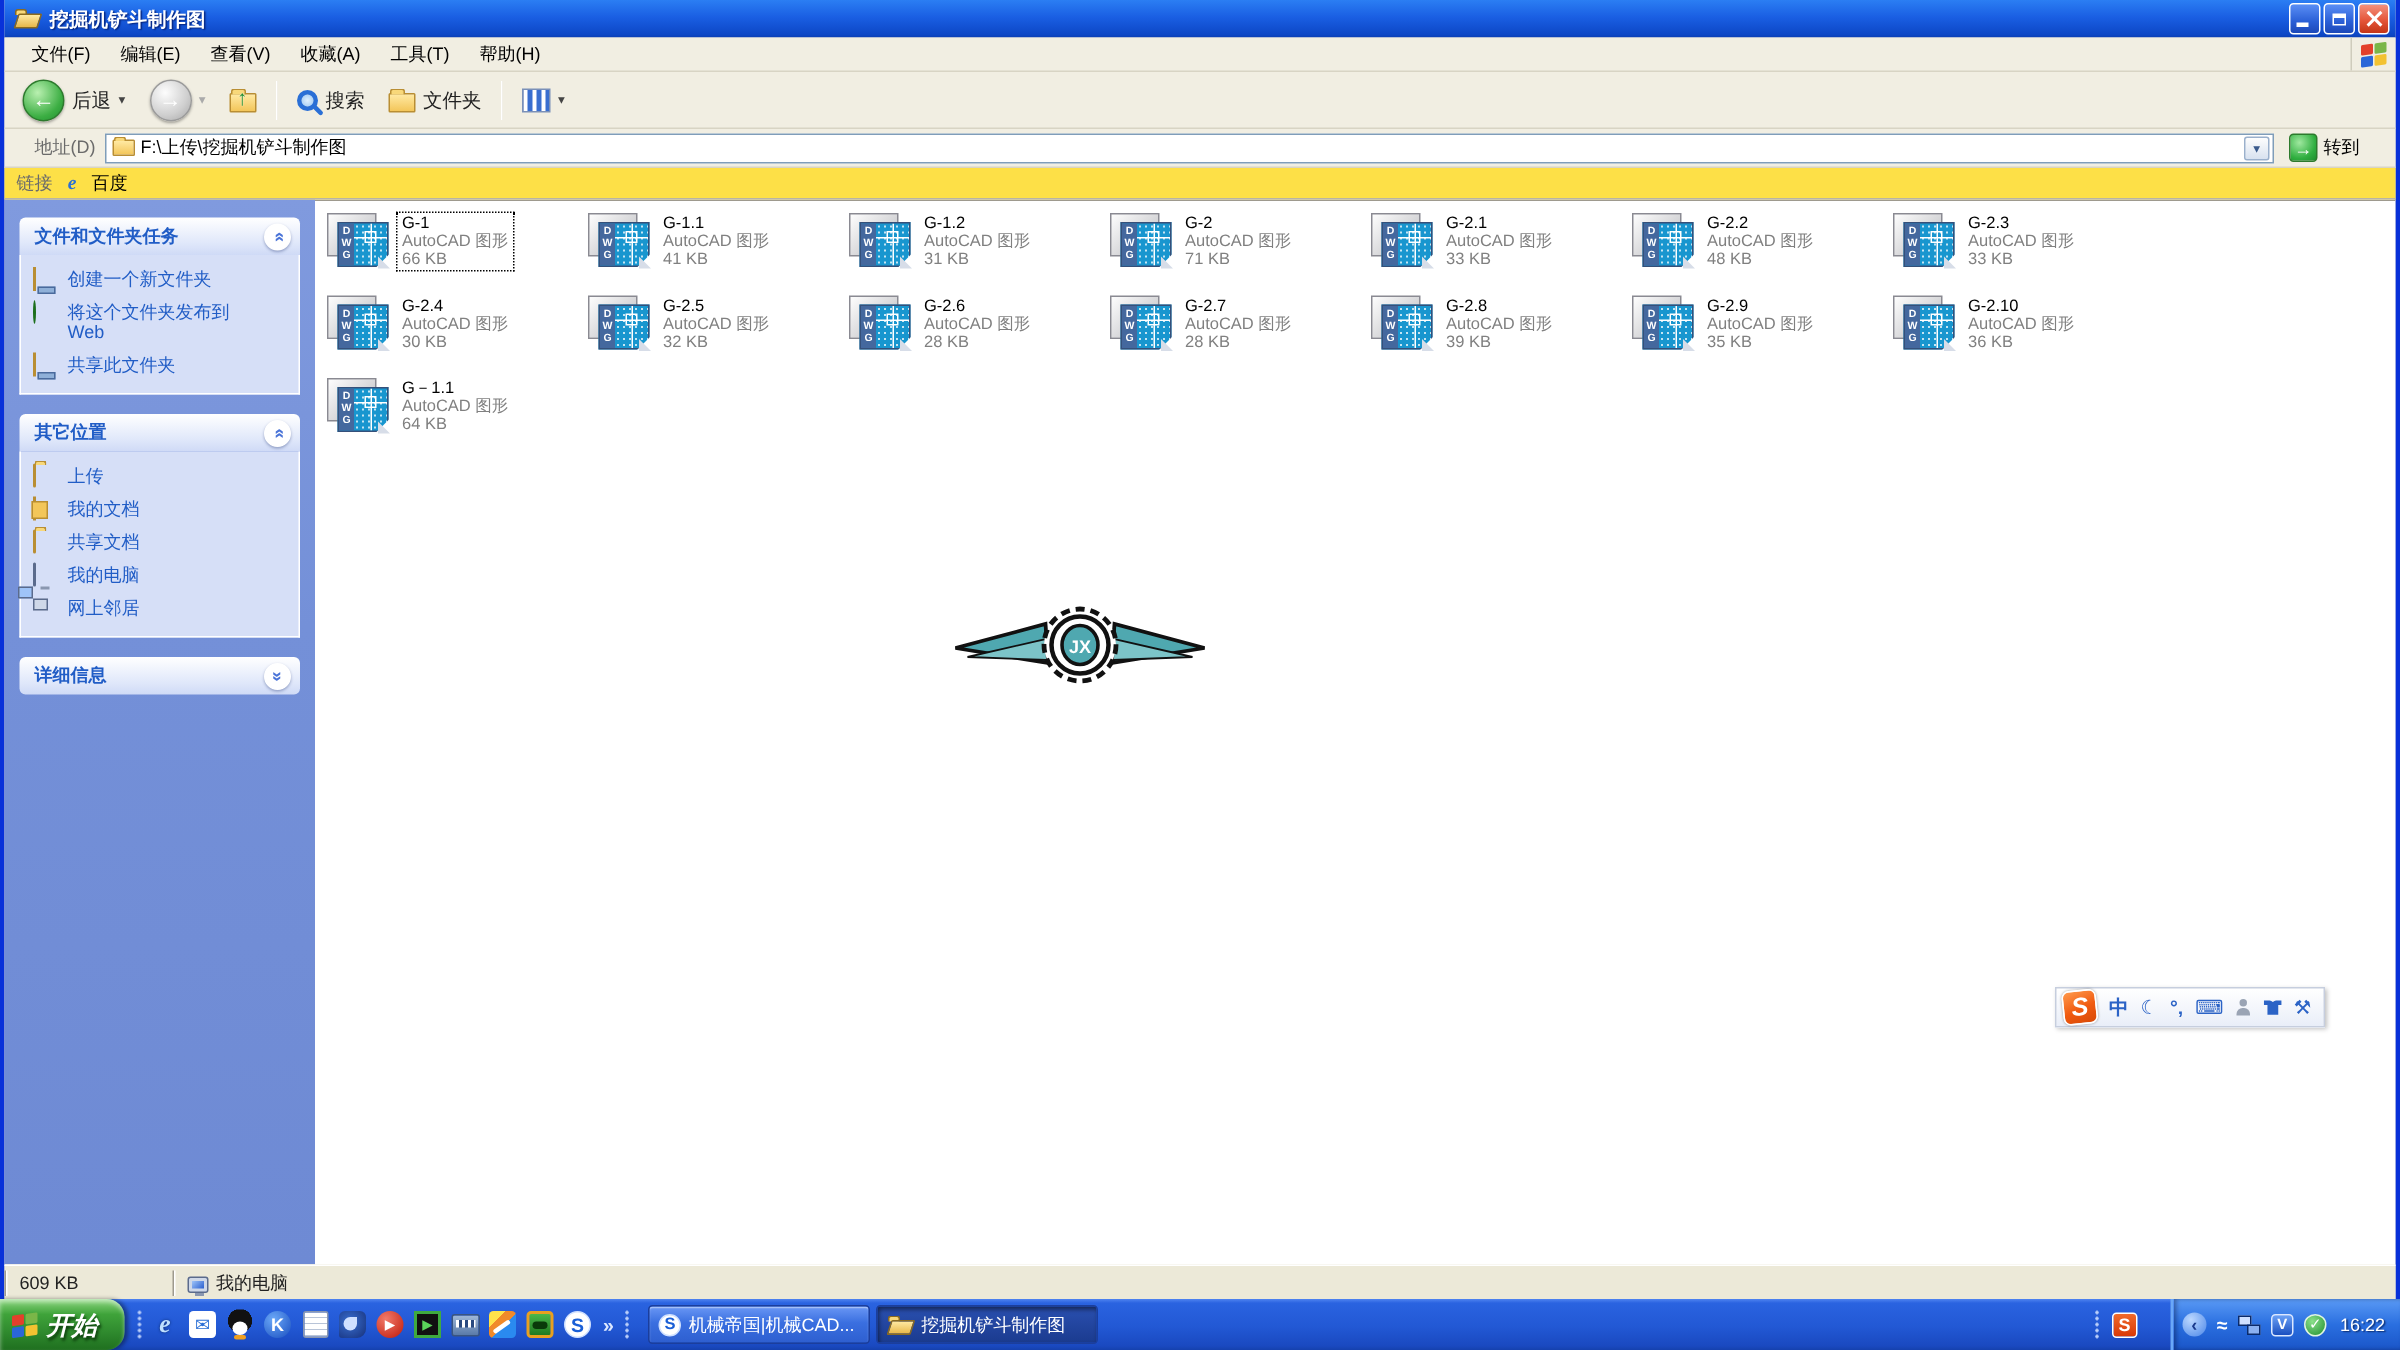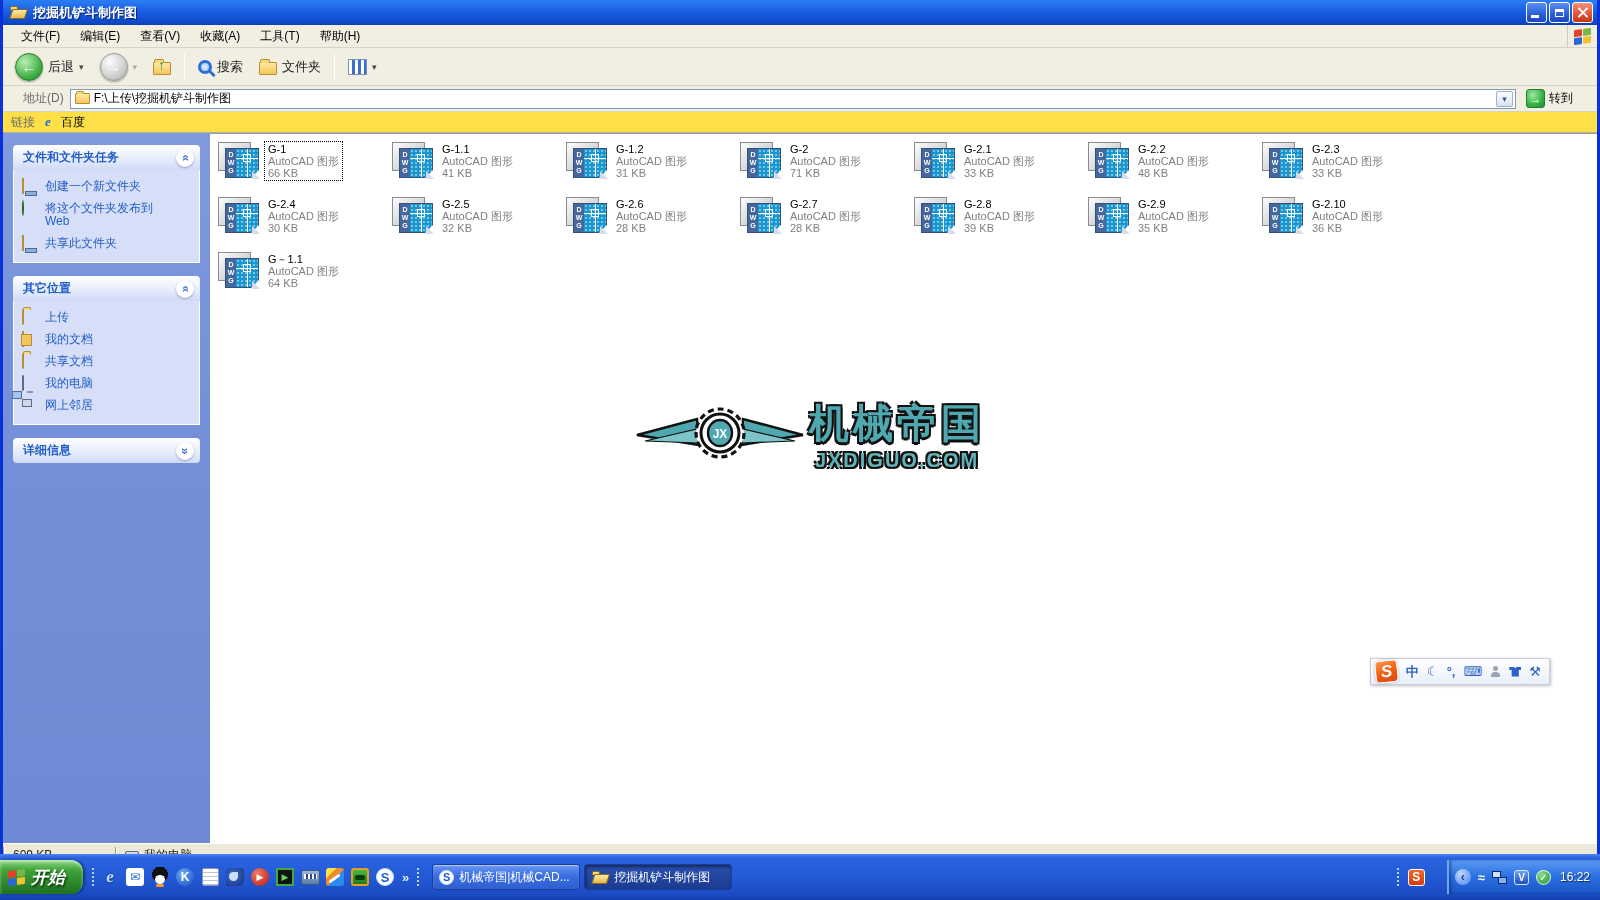--- a/index.html
+++ b/index.html
@@ -115,21 +115,21 @@
 
   
   .statusbar { height:23px; background:#ECE9D8; border-top:1px solid #fff; display:flex; align-items:center; flex:0 0 23px; }
   .st-sec { padding:0 8px; color:#222; display:flex; align-items:center; gap:5px; height:100%; }
   .st-objects { flex:1; }
   .st-div { width:2px; height:17px; border-left:1px solid #9e9a8e; border-right:1px solid #fff; }
   .st-size { width:110px; }
   .st-zone { width:190px; }
 
   
-  .taskbar { position:absolute; left:0; right:0; bottom:0; height:46px; background:linear-gradient(180deg,#4f83f0 0%,#2a63e0 8%,#2258d4 55%,#1a49c0 92%,#1541ae 100%); display:flex; align-items:center; }
+  .taskbar { position:absolute; left:0; right:0; bottom:0; height:34px; background:linear-gradient(180deg,#4f83f0 0%,#2a63e0 8%,#2258d4 55%,#1a49c0 92%,#1541ae 100%); display:flex; align-items:center; }
   .startbtn { height:34px; padding:0 18px 0 8px; border-radius:0 12px 12px 0; background:linear-gradient(180deg,#8ed881 0%,#4aા 0,#3fa33a 25%,#2f8a2e 60%,#1f6f1f 100%); background:linear-gradient(180deg,#8ed881 0%,#3fa33a 30%,#2f8a2e 65%,#1f6f1f 100%); display:flex; align-items:center; gap:6px; color:#fff; font-size:17px; font-weight:bold; font-style:italic; text-shadow:1px 2px 2px #0a3a0a; box-shadow:inset 0 2px 3px rgba(255,255,255,.5), 2px 0 3px rgba(0,0,0,.4); }
   .ql { display:flex; align-items:center; gap:5px; padding:0 8px; }
   .dots-sep { width:4px; height:20px; background:radial-gradient(circle,#bcd0fa 1px,transparent 1.2px) 0 0/4px 4px; }
   .qli { width:20px; height:20px; display:flex; align-items:center; justify-content:center; position:relative; }
   .ql-ie { color:#bfe0ff; font-family:"Liberation Serif",serif; font-style:italic; font-weight:bold; font-size:17px; text-shadow:0 0 2px #0a2a6a; }
   .tile-white { width:18px; height:18px; background:#fff; border-radius:3px; display:flex; align-items:center; justify-content:center; color:#2a6fd6; font-size:12px; }
   .ql-qq { width:18px; height:20px; background:radial-gradient(circle at 50% 38%,#111 0 52%,transparent 53%); position:relative; }
   .ql-qq::before { content:""; position:absolute; left:4px; top:8px; width:10px; height:9px; background:#fff; border-radius:50%; }
   .ql-qq::after { content:""; position:absolute; left:5px; bottom:0; width:8px; height:3px; background:#f0a020; border-radius:2px; }
   .circ { width:18px; height:18px; border-radius:50%; display:flex; align-items:center; justify-content:center; color:#fff; font-weight:bold; font-size:12px; }
@@ -610,24 +610,20 @@
         <svg width="170" height="70" viewBox="0 0 170 70">
           <polygon points="2,36 62,20 64,46" fill="#4FA8B0" stroke="#111" stroke-width="2.5"></polygon>
           <polygon points="168,36 108,20 106,46" fill="#4FA8B0" stroke="#111" stroke-width="2.5"></polygon>
           <polygon points="10,42 62,30 63,44" fill="#7cc4c8" stroke="#111" stroke-width="1.2"></polygon>
           <polygon points="160,42 108,30 107,44" fill="#7cc4c8" stroke="#111" stroke-width="1.2"></polygon>
           <circle cx="85" cy="34" r="24" fill="#fff" stroke="#111" stroke-width="3.2" stroke-dasharray="6 4"></circle>
           <circle cx="85" cy="34" r="19" fill="#fff" stroke="#111" stroke-width="3"></circle>
           <ellipse cx="85" cy="34" rx="12" ry="13" fill="#4FA8B0" stroke="#111" stroke-width="2.4"></ellipse>
           <text x="85" y="39" font-size="12" font-weight="bold" text-anchor="middle" fill="#fff" font-family="Liberation Sans, sans-serif">JX</text>
         </svg>
-        <span class="wm-text">
-          <span class="wm-title">机械帝国</span>
-          <span class="wm-url">JXDIGUO.COM</span>
-        </span>
       </div>
 
       <div class="imebar">
         <span class="sgs">S</span>
         <span class="ime-ic">中</span>
         <span class="ime-ic">☾</span>
         <span class="ime-ic">°‚</span>
         <span class="ime-ic">⌨</span>
         <span class="ime-person"></span>
         <span class="ime-shirt"></span>

